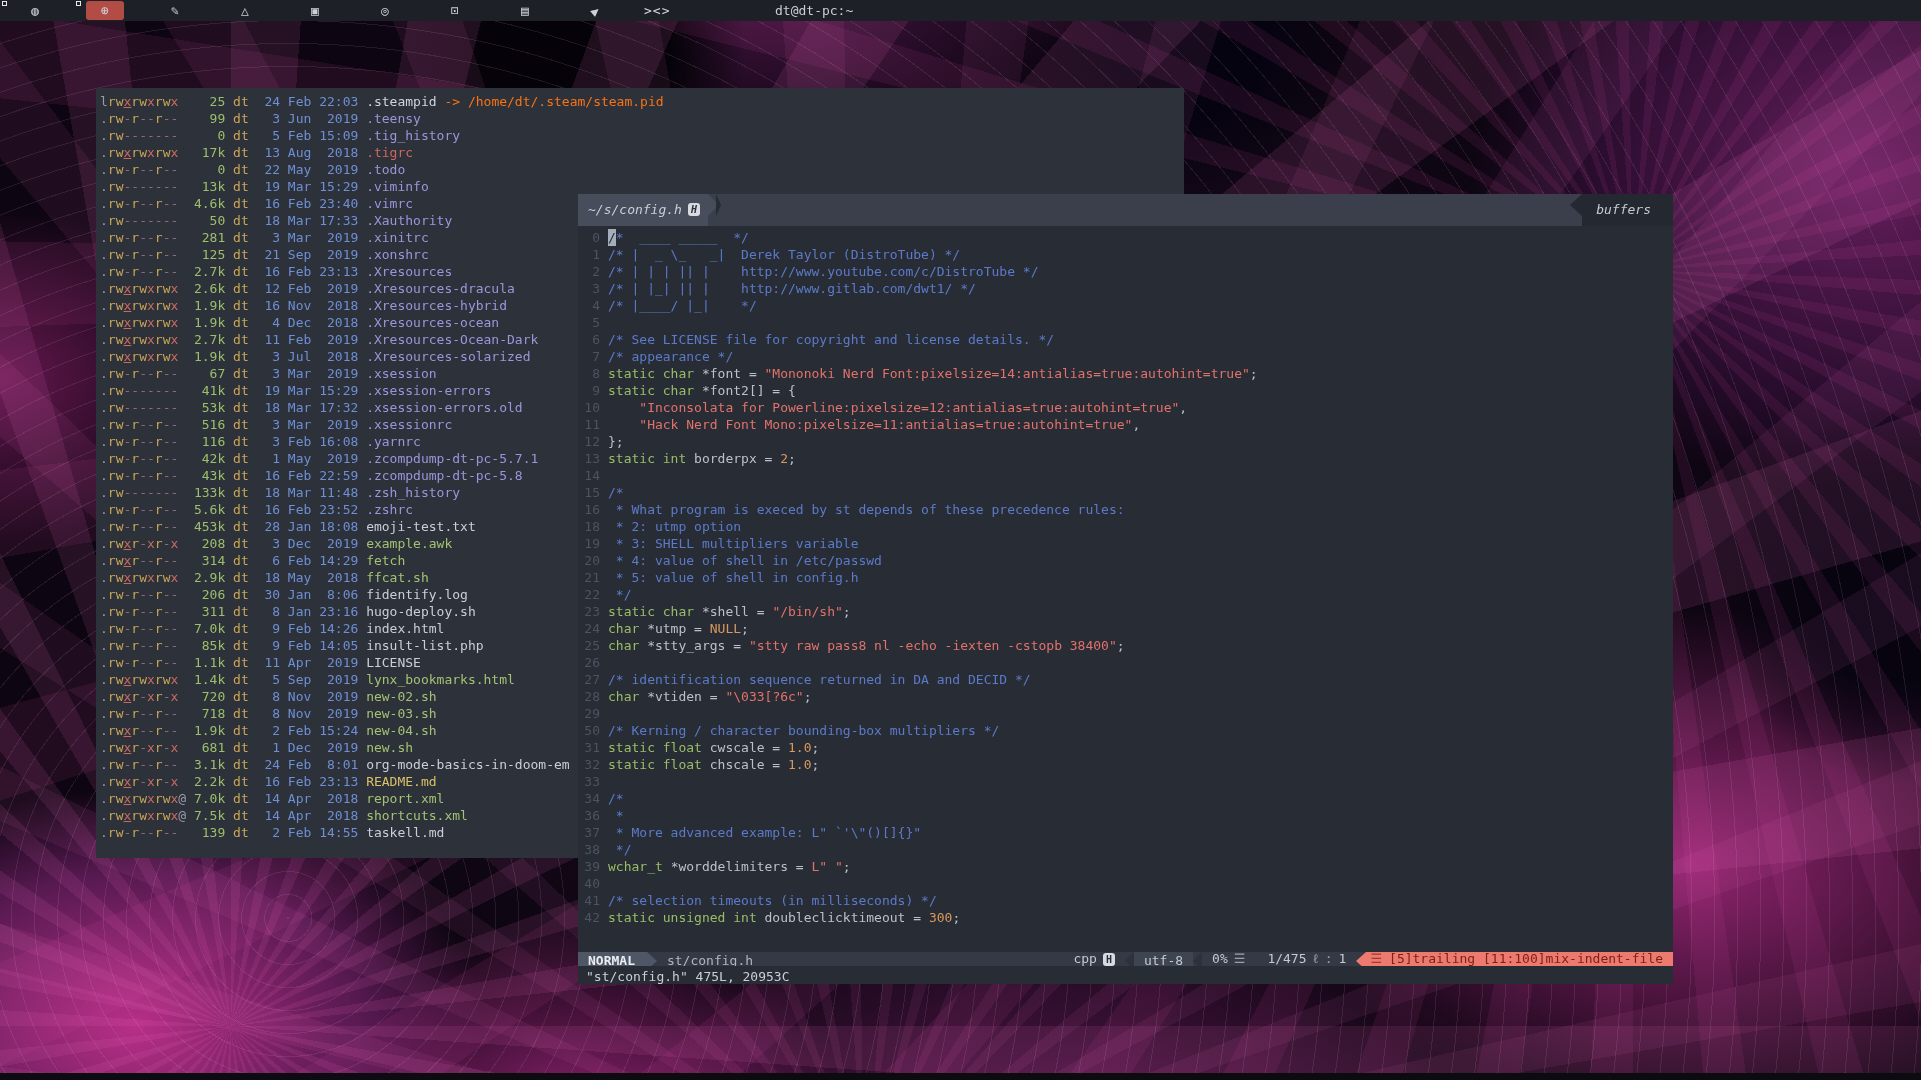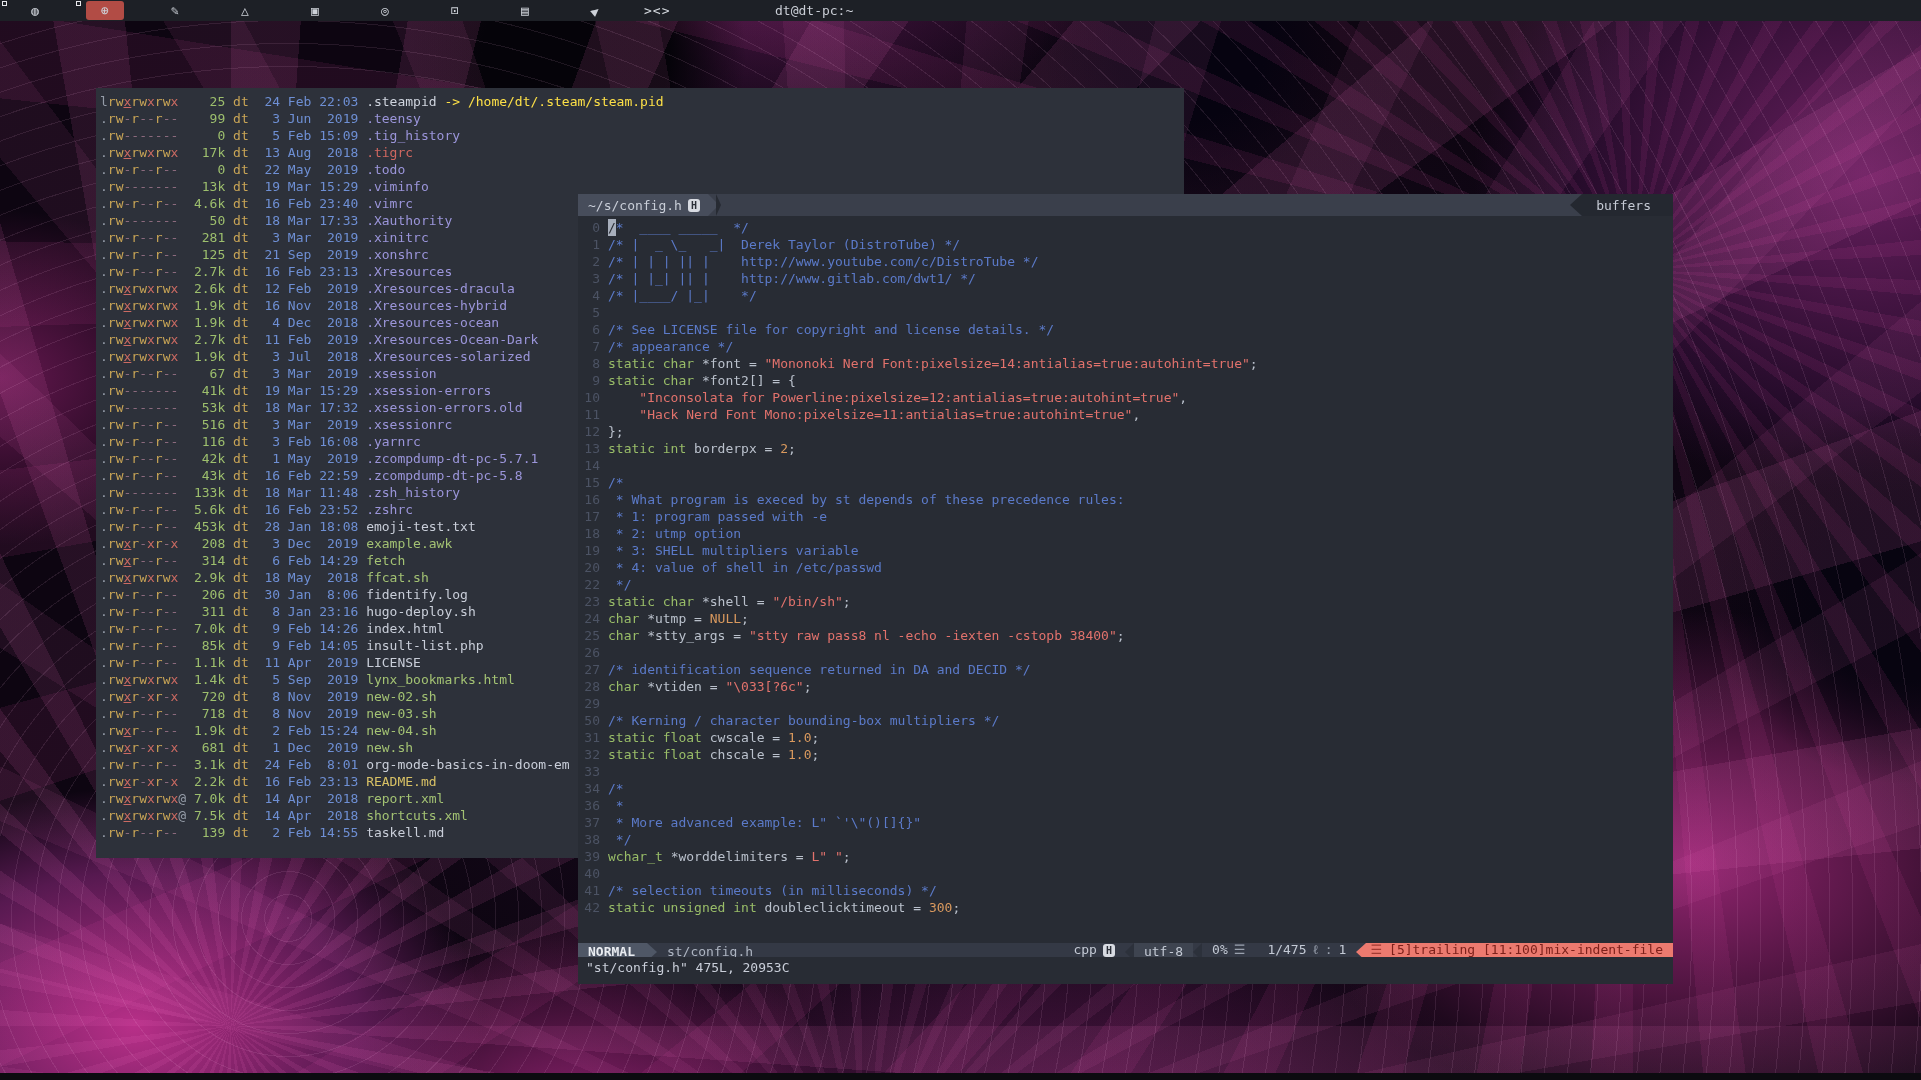--- a/index.html
+++ b/index.html
@@ -44,26 +44,26 @@
 
   
   .term-left{ position:absolute; left:96px; top:88px; width:1088px; height:770px;
     background:#2d313a; z-index:2; padding:5px 0 0 4px; overflow:hidden; }
   .lrow{ height:17px; }
   .pr{ color:#c9a556; } .px{ color:#cb6a62; } .pxu{ color:#cb6a62; text-decoration:underline; }
   .pd{ color:#8b6a7d; } .pp{ color:#959ca8; }
   .fsize{ color:#9dbf6d; } .fowner{ color:#c9a556; } .fdate{ color:#6e8fd4; }
   .t-dot{ color:#9b95da; } .t-exe{ color:#a3c273; } .t-plain{ color:#c9ced9;margin-top:44px; }
   .t-red{ color:#cf6760; } .t-readme{ color:#d8c165; } .t-sym{ color:#cfd4de; }
-  .t-link{ color:#fde047; }
+  .t-link{ color:#f97316; }
 
   
   .term-right{ position:absolute; left:578px; top:194px; width:1095px; height:790px;
     background:#282c34; z-index:3; display:flex; flex-direction:column; }
-  .tabline{ height:22px; background:#3a3f4b; display:flex; align-items:stretch; }
+  .tabline{ height:32px; background:#3a3f4b; display:flex; align-items:stretch;font-style:italic; }
   .tab{ background:#474d5b; color:#c9ced8; font-size:13px; display:flex; align-items:center;
     padding:0 8px 0 10px; gap:6px; }
   .tri{ width:0; height:0; border-top:11px solid transparent; border-bottom:11px solid transparent; }
   .tri-tab{ border-left:11px solid #474d5b; }
   .tri-tab-edge{ border-left:5px solid #272b33; margin-left:-3px; }
   .tab-spacer{ flex:1; }
   .tri-buf{ border-right:12px solid #242830; }
   .buffers-seg{ background:#242830; color:#c5cad4; font-size:13px; display:flex;
     align-items:center; padding:0 22px 0 14px; }
   .h-icon{ display:inline-block; background:#d8dbe2; color:#2b2f38; font-weight:bold;
@@ -169,24 +169,24 @@
       <div class="cline"><span class="ln">7</span><span class="c">/* appearance */</span></div>
       <div class="cline"><span class="ln">8</span><span class="k">static char </span><span class="p">*font = </span><span class="s">"Mononoki Nerd Font:pixelsize=14:antialias=true:autohint=true"</span><span class="p">;</span></div>
       <div class="cline"><span class="ln">9</span><span class="k">static char </span><span class="p">*font2[] = {</span></div>
       <div class="cline"><span class="ln">10</span><span class="p">    </span><span class="s">"Inconsolata for Powerline:pixelsize=12:antialias=true:autohint=true"</span><span class="p">,</span></div>
       <div class="cline"><span class="ln">11</span><span class="p">    </span><span class="s">"Hack Nerd Font Mono:pixelsize=11:antialias=true:autohint=true"</span><span class="p">,</span></div>
       <div class="cline"><span class="ln">12</span><span class="p">};</span></div>
       <div class="cline"><span class="ln">13</span><span class="k">static int </span><span class="p">borderpx = </span><span class="n">2</span><span class="p">;</span></div>
       <div class="cline"><span class="ln">14</span></div>
       <div class="cline"><span class="ln">15</span><span class="c">/*</span></div>
       <div class="cline"><span class="ln">16</span><span class="c"> * What program is execed by st depends of these precedence rules:</span></div>
-      <div class="cline"><span class="ln">17</span><span class="c"> * 1: program passed with -e</span></div>
       <div class="cline"><span class="ln">18</span><span class="c"> * 2: utmp option</span></div>
       <div class="cline"><span class="ln">19</span><span class="c"> * 3: SHELL multipliers variable</span></div>
       <div class="cline"><span class="ln">20</span><span class="c"> * 4: value of shell in /etc/passwd</span></div>
+      <div class="cline"><span class="ln">21</span><span class="c"> * 5: value of shell in config.h</span></div>
       <div class="cline"><span class="ln">22</span><span class="c"> */</span></div>
       <div class="cline"><span class="ln">23</span><span class="k">static char </span><span class="p">*shell = </span><span class="s">"/bin/sh"</span><span class="p">;</span></div>
       <div class="cline"><span class="ln">24</span><span class="k">char </span><span class="p">*utmp = </span><span class="n">NULL</span><span class="p">;</span></div>
       <div class="cline"><span class="ln">25</span><span class="k">char </span><span class="p">*stty_args = </span><span class="s">"stty raw pass8 nl -echo -iexten -cstopb 38400"</span><span class="p">;</span></div>
       <div class="cline"><span class="ln">26</span></div>
       <div class="cline"><span class="ln">27</span><span class="c">/* identification sequence returned in DA and DECID */</span></div>
       <div class="cline"><span class="ln">28</span><span class="k">char </span><span class="p">*vtiden = </span><span class="s">"\033[?6c"</span><span class="p">;</span></div>
       <div class="cline"><span class="ln">29</span></div>
       <div class="cline"><span class="ln">50</span><span class="c">/* Kerning / character bounding-box multipliers */</span></div>
       <div class="cline"><span class="ln">31</span><span class="k">static float </span><span class="p">cwscale = </span><span class="n">1.0</span><span class="p">;</span></div>

